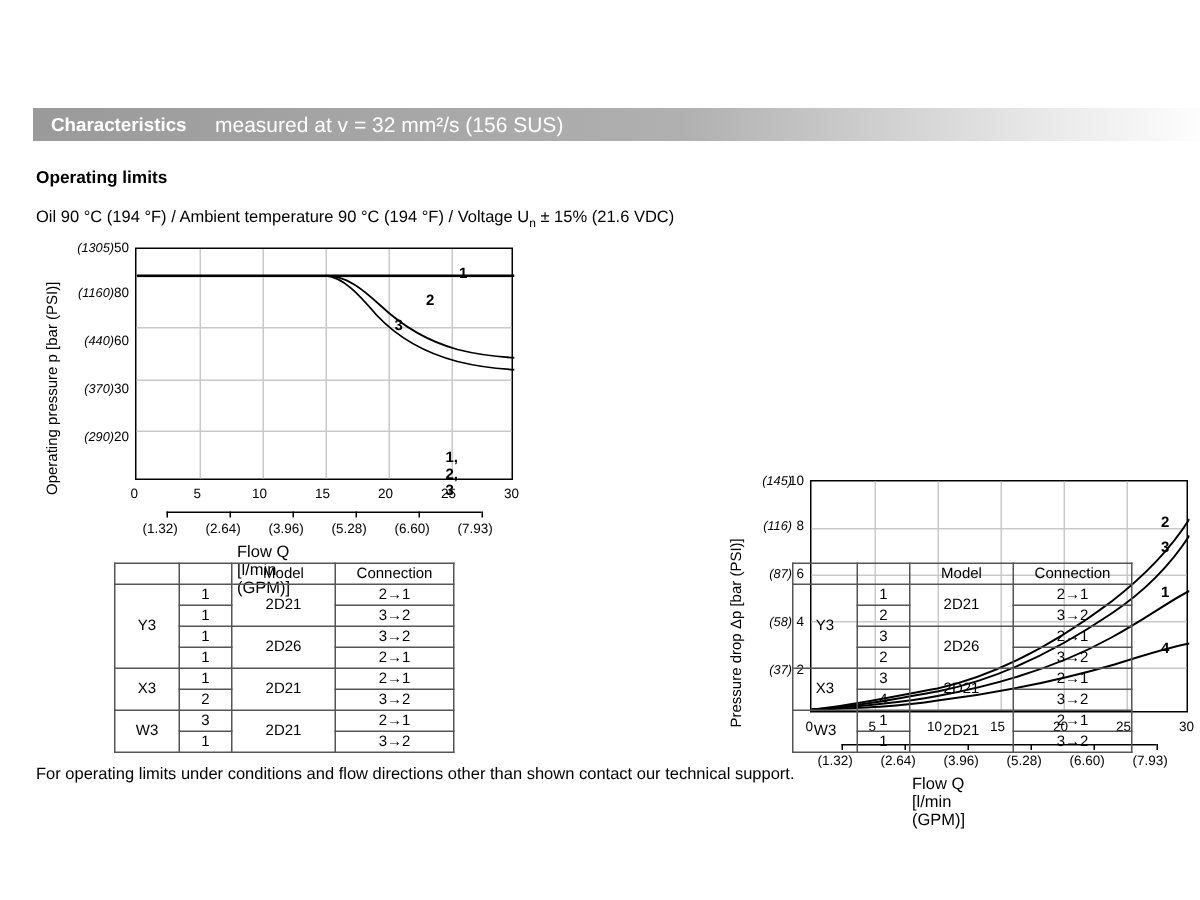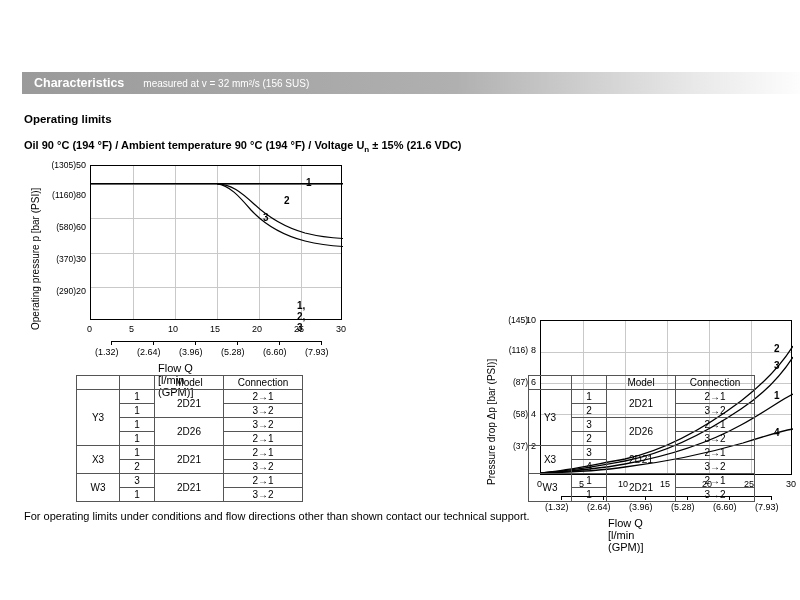--- a/index.html
+++ b/index.html
@@ -13,38 +13,38 @@
   }
   .page{position:absolute;left:16px;top:0;width:800px;height:600px;}
 
   
   .char-band{
     position:absolute;left:6px;top:72px;width:788px;height:22px;
     background:linear-gradient(to right,#9a9a9a 0%, #b0b0b0 55%, #e8e8e8 85%, #ffffff 100%);
     display:flex;align-items:center;
   }
   .char-band .t1{font-size:12.5px;font-weight:bold;color:#ffffff;padding-left:12px;}
-  .char-band .t2{font-size:10px;color:#ffffff;padding-left:19px;text-align:right;}
+  .char-band .t2{font-size:14px;color:#ffffff;padding-left:19px;text-align:right;}
 
   
   .sect-title{position:absolute;font-size:11.5px;font-weight:bold;}
   #ops-title{left:8px;top:113px;}
   #pdrop-title{left:498px;top:113px;}
 
-  .cond-line{position:absolute;left:8px;top:139px;font-size:11px;font-weight:bold;}
+  .cond-line{position:absolute;left:8px;top:139px;font-size:11px;}
   .cond-line sub{font-size:8px;}
 
   
   .chart{position:absolute;}
   .plot{position:absolute;border:1px solid #000;background:#fff;box-sizing:border-box;}
   .gridv,.gridh{position:absolute;background:#c9c9c9;}
   .gridv{width:1px;}
   .gridh{height:1px;}
   .axlabel{position:absolute;font-size:9px;}
-  .psi{position:absolute;font-size:8.5px;text-align:right;}
+  .psi{position:absolute;font-size:8.5px;text-align:right;font-style:italic;}
   .ylab{position:absolute;font-size:9px;text-align:right;}
   .tick{position:absolute;background:#000;width:1px;height:4px;}
   .vtitle{
     position:absolute;font-size:10px;
     transform:rotate(-90deg);transform-origin:left top;white-space:nowrap;
   }
   .xtitle{position:absolute;font-size:11px;}
   .gpm{position:absolute;font-size:9px;}
   .curvelabel{position:absolute;font-size:10px;font-weight:bold;}
   .axisline{position:absolute;background:#000;}
@@ -80,21 +80,21 @@
   <div class="cond-line">
     <span>Oil 90 °C (194 °F) / Ambient temperature 90 °C (194 °F) / Voltage U</span><sub>n</sub><span> ± 15% (21.6 VDC)</span>
   </div>
 
   <div class="chart" id="chart-left" style="left:0;top:155;">
 
     <div class="vtitle" style="left:14px;top:330px;">Operating pressure p [bar (PSI)]</div>
 
     <div class="psi" style="left:20px;top:160px;width:40px;">(1305)</div>
     <div class="psi" style="left:20px;top:190px;width:40px;">(1160)</div>
-    <div class="psi" style="left:20px;top:222px;width:40px;">(580)</div>
+    <div class="psi" style="left:20px;top:222px;width:40px;">(440)</div>
     <div class="psi" style="left:20px;top:254px;width:40px;">(370)</div>
     <div class="psi" style="left:20px;top:286px;width:40px;">(290)</div>
 
     <div class="ylab" style="left:48px;top:160px;width:22px;">50</div>
     <div class="ylab" style="left:48px;top:190px;width:22px;">80</div>
     <div class="ylab" style="left:48px;top:222px;width:22px;">60</div>
     <div class="ylab" style="left:48px;top:254px;width:22px;">30</div>
     <div class="ylab" style="left:48px;top:286px;width:22px;">20</div>
 
     <div class="plot" id="left-plot" style="left:74px;top:165px;width:252px;height:155px;">

